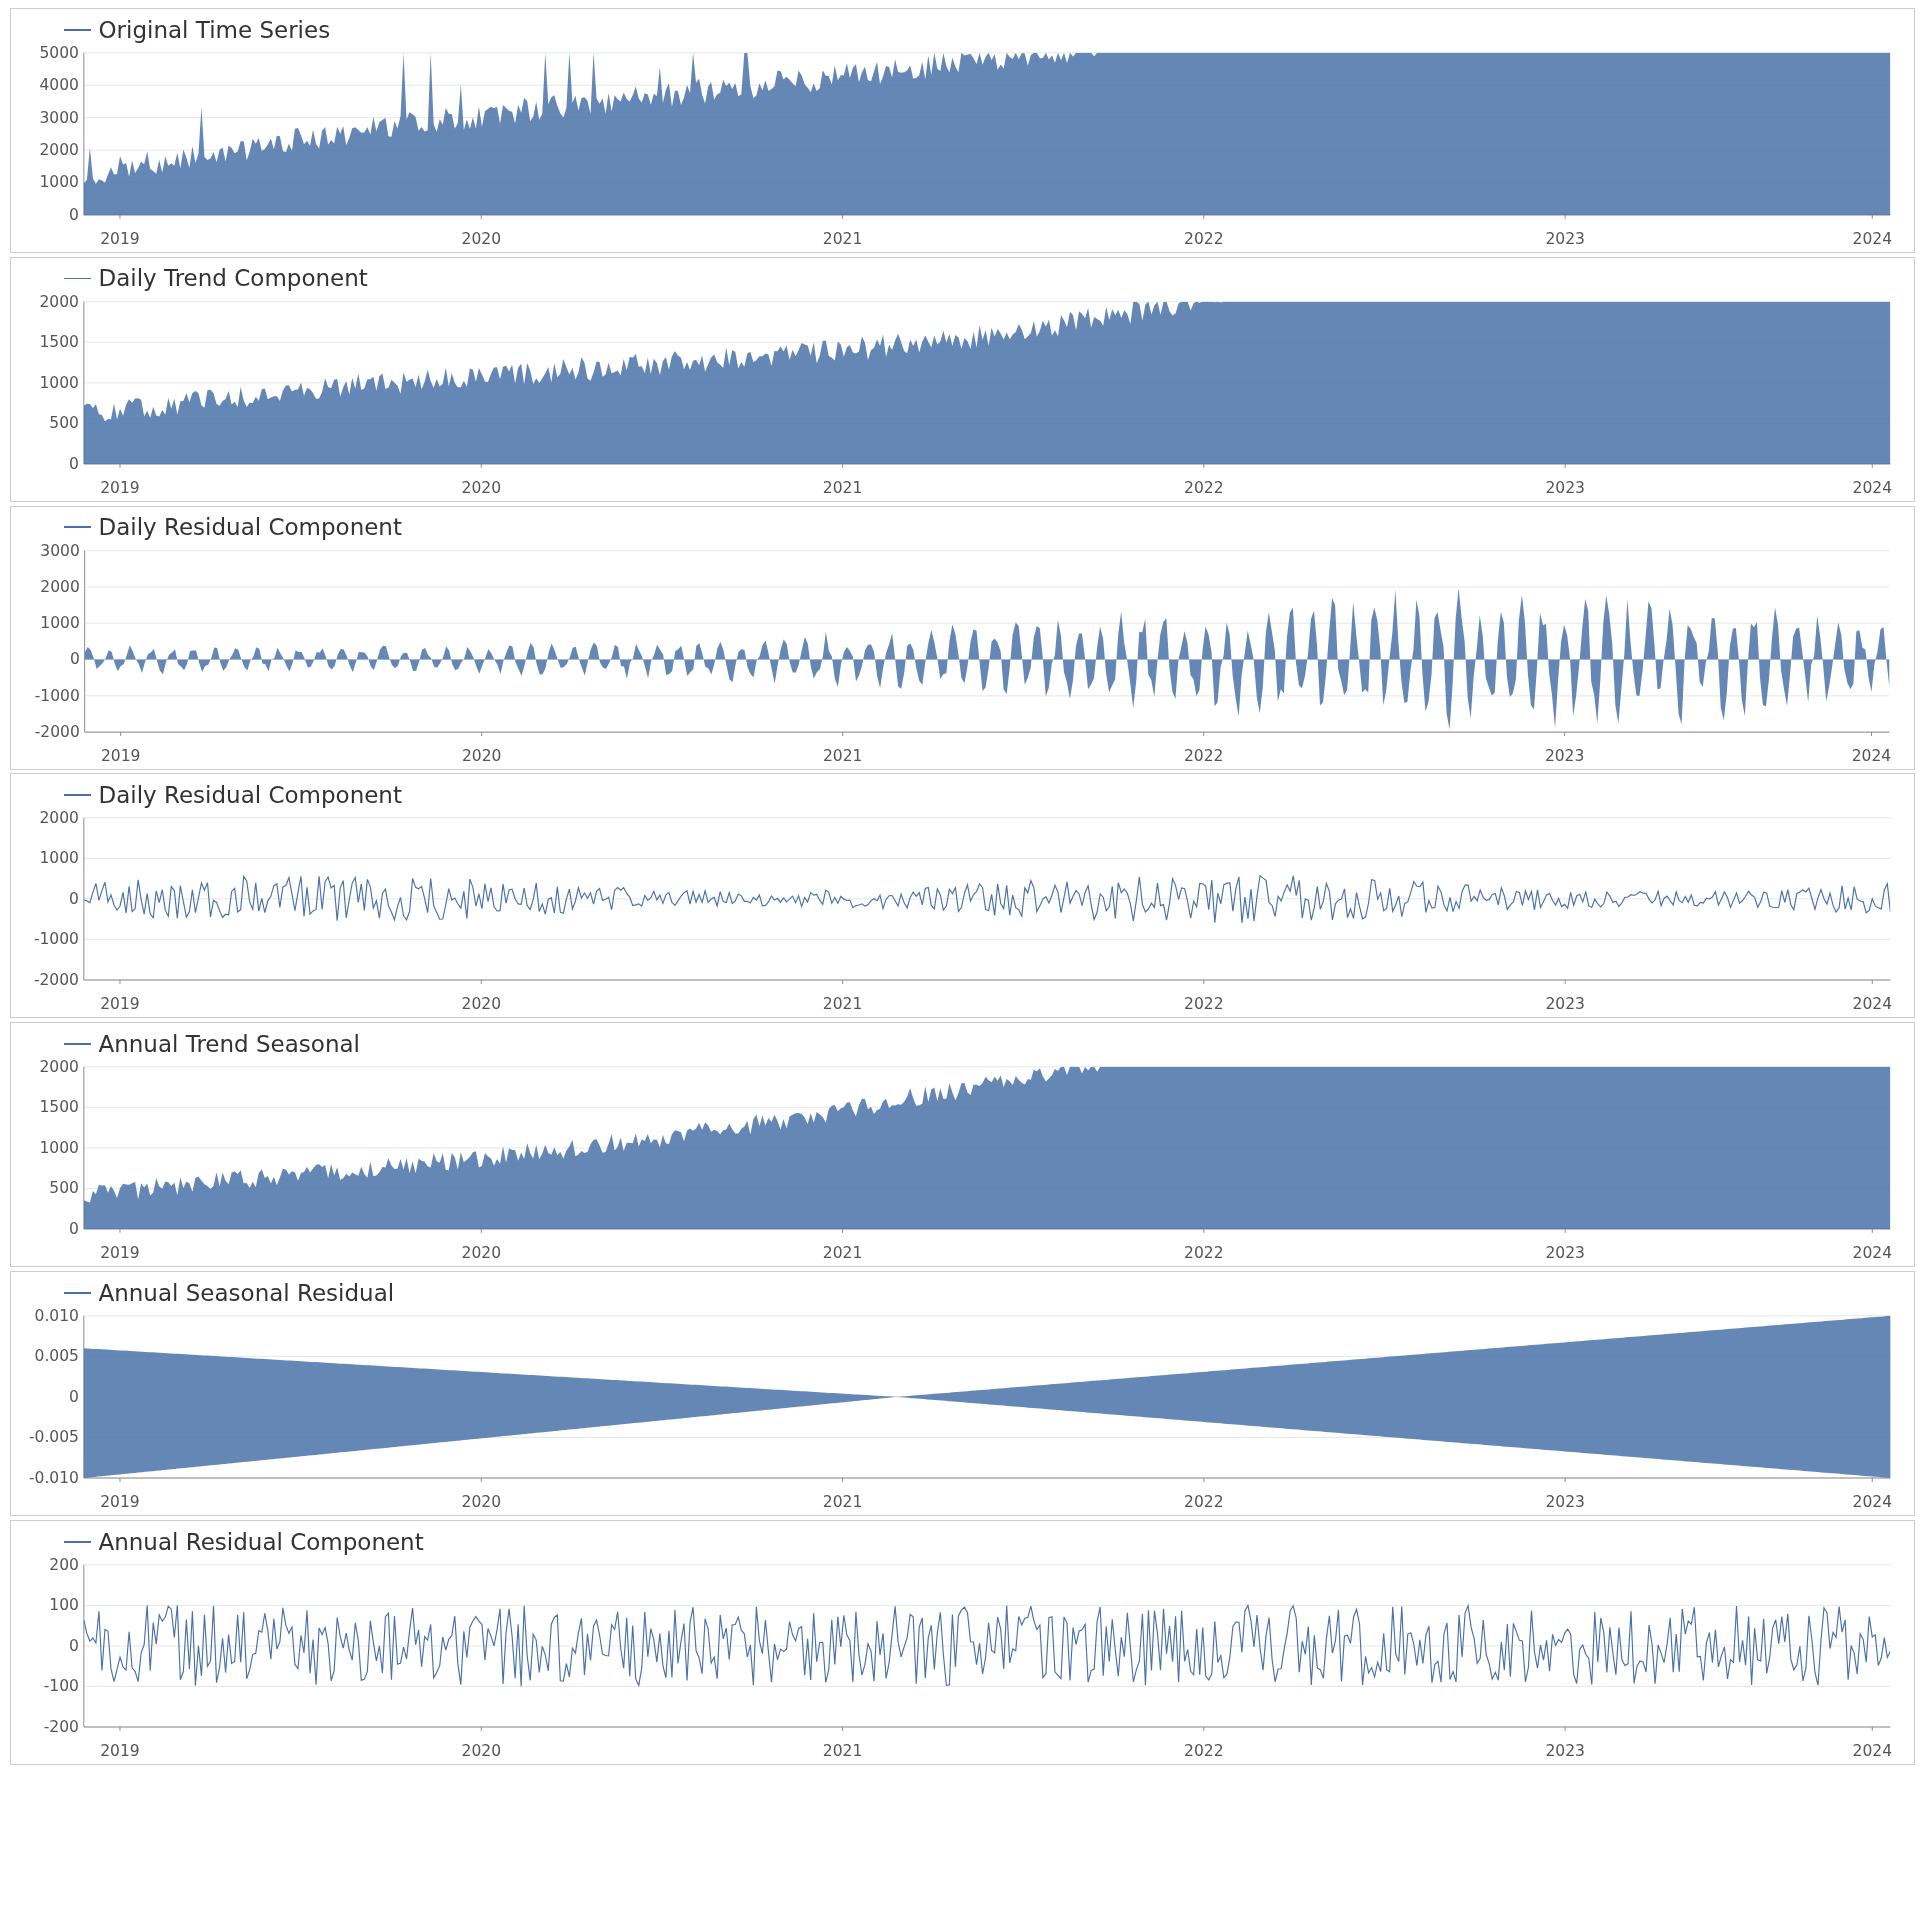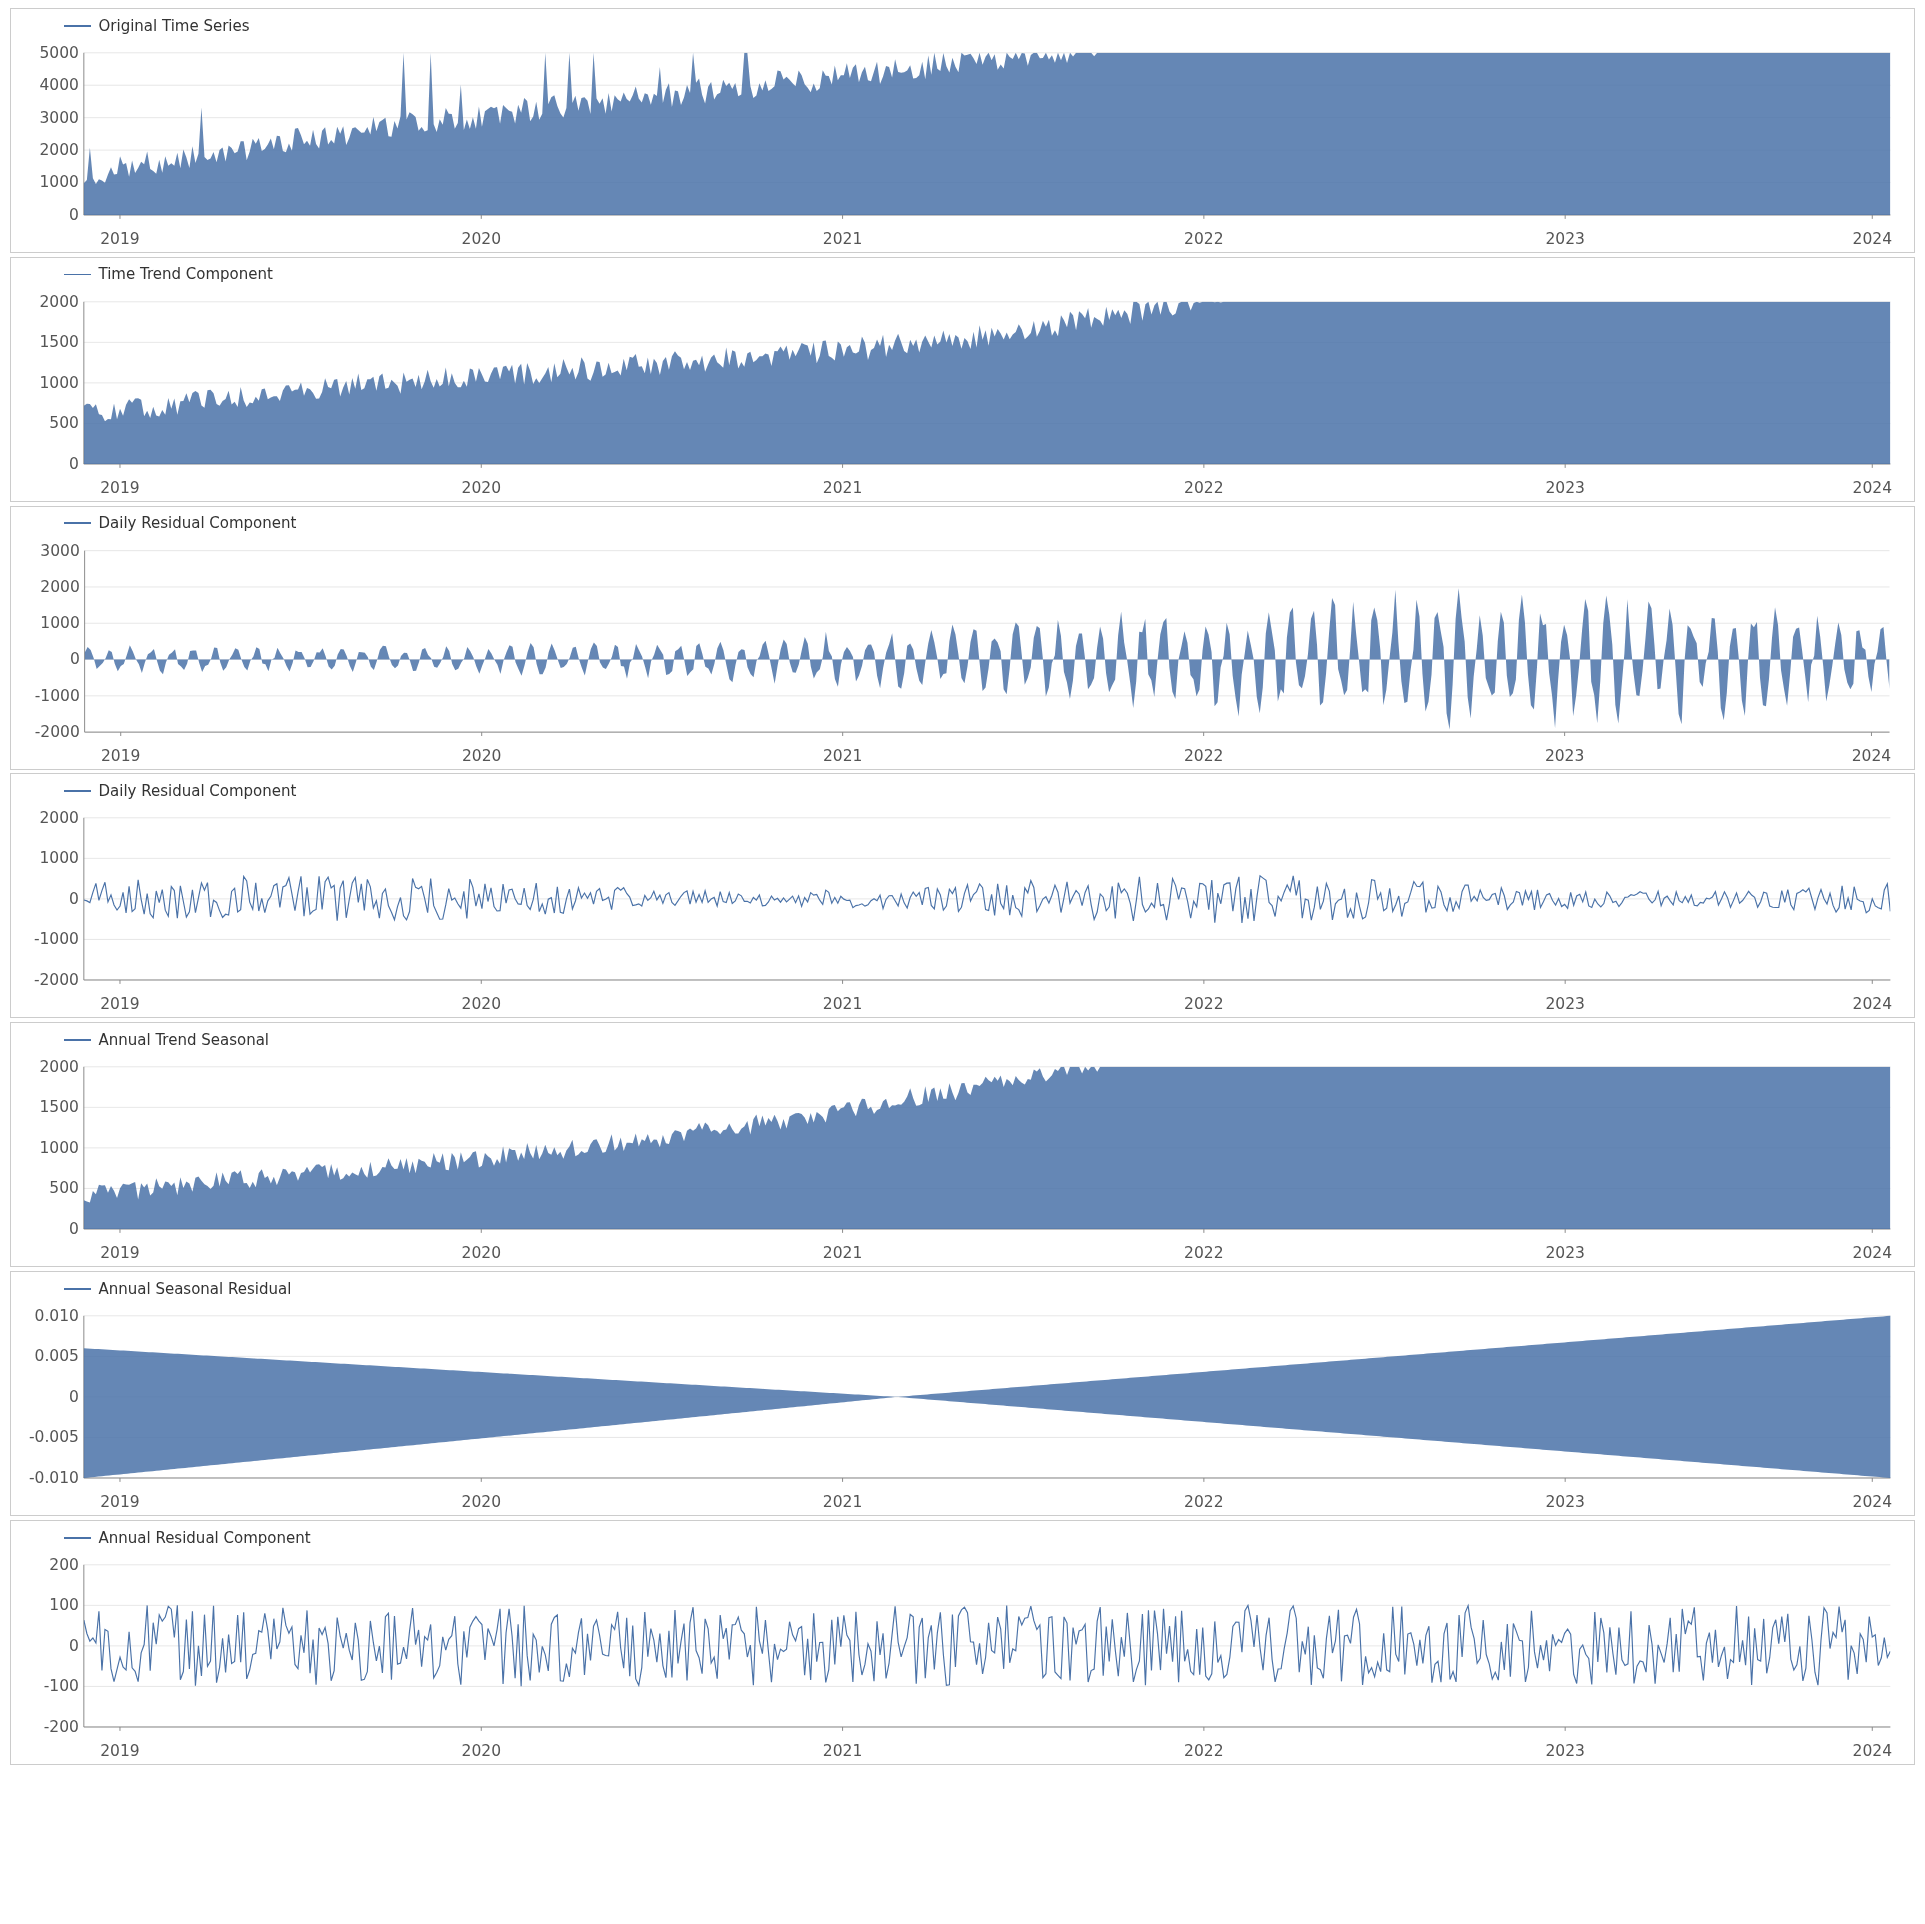--- a/index.html
+++ b/index.html
@@ -19,21 +19,21 @@
     .chart-panel {
       border: 1px solid #ccc;
       background: #fff;
       position: relative;
       margin-bottom: 3.9px;
     }
     .chart-title {
       position: absolute;
       top: 7.8px;
       left: 53px;
-      font-size: 15px;
+      font-size: 23px;
       color: #333;
       display: flex;
       align-items: center;
       gap: 7.8px;
       z-index: 10;
     }
     .legend-line {
       display: inline-block;
       width: 27px;
       height: 1.9px;
@@ -89,21 +89,21 @@
           <clipPath id="clip-0">
             <rect x="75" y="45" width="1860" height="167"></rect>
           </clipPath>
         </defs>
         <path d="M 75 212 L 75 179.2795918905327 L 78.10517529215359 175.95996788348938 L 81.21035058430718 142.77695984108948 L 84.31552587646077 174.03899862175535 L 87.42070116861436 180.08231162676122 L 90.52587646076795 175.18568259566985 L 93.63105175292154 176.4359320466711 L 96.73622704507513 178.85271615329285 L 99.84140233722871 170.38483928300715 L 102.9465776293823 162.80051428950125 L 106.0517529215359 170.2722932148804 L 109.15692821368948 169.71879730806813 L 112.26210350584307 151.46303151567207 L 115.36727879799666 159.99097485158137 L 118.47245409015025 158.39429430156412 L 121.57762938230384 172.54743616913265 L 124.68280467445743 155.89200501894402 L 127.78797996661102 168.81024662400537 L 130.8931552587646 163.73460757295183 L 133.99833055091818 157.17175044366633 L 137.1035058430718 159.68705969951034 L 140.2086811352254 146.68957971443487 L 143.31385642737897 164.74748258324115 L 146.41903171953254 166.72056962326081 L 149.52420701168614 169.50896672372502 L 152.62938230383975 155.0160799490929 L 155.73455759599332 168.41903405260877 L 158.8397328881469 151.40122280635865 L 161.9449081803005 161.2392563040957 L 165.0500834724541 158.68049664310524 L 168.15525876460768 161.3675296413792 L 171.26043405676126 147.97232649636982 L 174.36560934891486 163.84550554159352 L 177.47078464106846 144.59501050735412 L 180.57595993322204 152.7936779418556 L 183.6811352253756 163.62657269897485 L 186.78631051752922 141.17662664896278 L 189.89148580968282 158.38102201834496 L 192.99666110183637 148.96091701528957 L 196.10183639398997 101.28795891291273 L 199.20701168614357 152.38686753685582 L 202.31218697829718 155.30679504429085 L 205.41736227045075 153.95559556701573 L 208.52253756260436 147.2147196407601 L 211.62771285475793 157.72200805906803 L 214.73288814691153 145.20328883926243 L 217.8380634390651 142.40445514589797 L 220.9432387312187 157.03232495296976 L 224.0484140233723 140.32711447614386 L 227.1535893155259 143.0251386562756 L 230.25876460767947 148.49738322548117 L 233.36393989983307 146.7378741370276 L 236.46911519198665 135.99530139030531 L 239.57429048414022 135.96213553214756 L 242.67946577629382 155.60750636575983 L 245.7846410684474 146.4933946485228 L 248.889816360601 133.43821880993028 L 251.99499165275458 138.73767997092466 L 255.10016694490818 132.66975979589063 L 258.20534223706176 146.22904695856795 L 261.31051752921536 144.16509925314278 L 264.4156928213689 139.49032963177746 L 267.5208681135225 133.28493569983675 L 270.6260434056761 144.22967345006862 L 273.7312186978297 130.41180726699707 L 276.8363939899833 130.82534948278325 L 279.9415692821369 145.99373401581067 L 283.04674457429047 147.29134987324963 L 286.1519198664441 138.4798915488555 L 289.2570951585976 145.87626459725396 L 292.3622704507512 123.24081591596646 L 295.46744574290483 122.44793951642772 L 298.57262103505843 129.80563981524688 L 301.67779632721204 139.0564157269627 L 304.78297161936564 135.58886008954255 L 307.8881469115192 140.7476502038743 L 310.99332220367273 124.31913651849926 L 314.0984974958264 139.02051774083418 L 317.20367278797994 143.50262190612756 L 320.30884808013354 125.23959418539819 L 323.41402337228715 121.69332346359913 L 326.51919866444075 139.43622096925276 L 329.62437395659435 134.8629954867999 L 332.7295492487479 138.3703509329062 L 335.8347245409015 121.12306332796716 L 338.93989983305505 128.36567544405392 L 342.0450751252087 120.53107866053986 L 345.15025041736226 139.99053280864828 L 348.25542570951586 132.75420603615942 L 351.3606010016694 122.65709797351641 L 354.46577629382307 121.562240732567 L 357.5709515859766 124.45135351917806 L 360.6761268781302 127.32265789095995 L 363.78130217028377 127.18634194133557 L 366.8864774624374 121.35019294118995 L 369.991652754591 129.1111992193339 L 373.0968280467446 111.04345331301661 L 376.2020033388981 125.82846966971937 L 379.3071786310518 116.30106143146399 L 382.41235392320533 114.25220208286777 L 385.51752921535893 111.98982899417622 L 388.6227045075125 130.8793271405051 L 391.72787979966614 131.4374625285227 L 394.8330550918197 115.20681611180181 L 397.9382303839733 122.9476658845672 L 401.04340567612684 110.38667570820732 L 404.14858096828044 45 L 407.25375626043405 113.76959346113996 L 410.35893155258765 106.18131410257502 L 413.46410684474125 108.15433845977815 L 416.5692821368948 111.0537080698932 L 419.6744574290484 125.12932140526168 L 422.779632721202 121.29303300139036 L 425.8848080133556 125.99336411473162 L 428.98998330550916 124.70180553738766 L 432.0951585976628 45.19957771683411 L 435.20033388981636 118.51076750963229 L 438.30550918196997 126.47172021798988 L 441.4106844741235 113.49532096078096 L 444.5158597662772 119.0986901900555 L 447.6210350584307 101.90523328820989 L 450.7262103505843 107.67162331472555 L 453.83138564273787 108.065069397403 L 456.93656093489153 123.2863590493174 L 460.0417362270451 117.17619394272413 L 463.1469115191987 77.96404618264762 L 466.2520868113522 124.41534934924266 L 469.3572621035059 113.74657987316762 L 472.46243739565944 123.42271760267796 L 475.56761268781304 111.45514420758401 L 478.6727879799666 123.15116194811704 L 481.7779632721202 100.25426621522428 L 484.8831385642738 121.18863926201611 L 487.9883138564274 105.17452528259611 L 491.09348914858094 102.96005324450397 L 494.19866444073455 100.63023013100292 L 497.30383973288815 102.01523349944308 L 500.40901502504175 100.59778851193245 L 503.5141903171953 117.92332084454911 L 506.6193656093489 98.67673313132727 L 509.7245409015025 101.77605884925119 L 512.8297161936562 104.77590380049199 L 515.9348914858097 105.74249159812165 L 519.0400667779633 117.68728581154103 L 522.1452420701169 98.59756767785787 L 525.2504173622705 106.61000453545222 L 528.3555926544241 91.42715038596741 L 531.4607679465776 94.72697624096492 L 534.5659432387313 115.51193415948326 L 537.6711185308848 110.61671513274082 L 540.7762938230384 95.39276722222327 L 543.881469115192 113.9627966073984 L 546.9866444073455 107.67988044930019 L 550.0918196994992 45 L 553.1969949916528 97.93207472648135 L 556.3021702838064 90.68532461627754 L 559.4073455759599 88.78649276366747 L 562.5125208681136 99.79430772967027 L 565.6176961602671 107.21376860839024 L 568.7228714524207 111.60842805272334 L 571.8280467445743 101.78591016277989 L 574.9332220367278 45 L 578.0383973288815 96.80137255495697 L 581.1435726210351 89.21833459196102 L 584.2487479131887 104.64028359762818 L 587.3539232053422 91.43550467235355 L 590.4590984974958 90.8485460025417 L 593.5642737896494 94.41515202832525 L 596.669449081803 108.07190608339832 L 599.7746243739566 45 L 602.8797996661101 92.10185619936576 L 605.9849749582638 97.41663538497613 L 609.0901502504174 91.84281458503474 L 612.195325542571 107.79802872087049 L 615.3005008347245 86.40009226820916 L 618.4056761268781 105.46068120009123 L 621.5108514190317 88.81476932385436 L 624.6160267111853 92.92005729344324 L 627.7212020033388 95.1126638283095 L 630.8263772954925 85.89862992016546 L 633.9315525876461 92.68531805885632 L 637.0367278797997 95.18256975861485 L 640.1419031719532 88.58051591596482 L 643.2470784641068 79.74921578053815 L 646.3522537562604 92.15483157007273 L 649.457429048414 96.19782701085742 L 652.5626043405675 86.74070933489128 L 655.6677796327211 87.95611551502502 L 658.7729549248749 98.46057476935204 L 661.8781302170285 87.05506061611806 L 664.983305509182 89.560477010417 L 668.0884808013355 59.74235391404598 L 671.1936560934892 96.64211306700471 L 674.2988313856428 82.95141506979544 L 677.4040066777962 76.24620131488192 L 680.5091819699499 100.9318543743118 L 683.6143572621036 83.73088004355265 L 686.7195325542572 84.46393180709293 L 689.8247078464107 98.81138462036077 L 692.9298831385643 91.04524316422972 L 696.0350584307179 78.02507597838118 L 699.1402337228715 86.35182312979384 L 702.245409015025 45 L 705.3505843071786 75.73254936525922 L 708.4557595993323 71.3922913133719 L 711.5609348914859 88.18572743749446 L 714.6661101836394 97.15849356369813 L 717.771285475793 80.0229313074853 L 720.8764607679466 75.16009520550156 L 723.9816360601002 92.99114705440228 L 727.0868113522537 87.70268823813892 L 730.1919866444073 86.17511207493456 L 733.2971619365609 72.78883946521434 L 736.4023372287146 79.1003323717577 L 739.5075125208681 75.75806091333837 L 742.6126878130217 82.19813110311786 L 745.7178631051753 75.99006151305707 L 748.8230383973289 89.76522839561099 L 751.9282136894825 87.98378004397004 L 755.033388981636 45 L 758.1385642737896 45 L 761.2437395659433 79.2944702641663 L 764.3489148580968 91.52006389928147 L 767.4540901502504 89.02621891643705 L 770.559265442404 76.36860775002125 L 773.6644407345576 83.70078860112308 L 776.7696160267112 73.16853435110534 L 779.8747913188647 84.3861072763211 L 782.9799666110183 82.26887409523047 L 786.085141903172 79.4549371291738 L 789.1903171953256 63.337988608058104 L 792.2954924874791 64.00437640221045 L 795.4006677796327 72.56940071165299 L 798.5058430717863 69.75114249405281 L 801.6110183639399 72.85465566259951 L 804.7161936560934 76.4351363350612 L 807.821368948247 79.49571366527157 L 810.9265442404006 63.163788038296346 L 814.0317195325543 68.22937366052986 L 817.1368948247078 77.36968382596959 L 820.2420701168614 81.01622838991678 L 823.347245409015 85.49397423134985 L 826.4524207011686 76.60665073521693 L 829.5575959933221 84.26806357589334 L 832.6627712854757 81.57631133304801 L 835.7679465776293 63.026080721163126 L 838.8731218697831 68.6037274639507 L 841.9782971619366 68.80063109490759 L 845.0834724540902 77.60234321525138 L 848.1886477462438 58.1543299904784 L 851.2938230383974 73.27964091678366 L 854.3989983305509 68.0596171385829 L 857.5041736227045 68.09578384837602 L 860.6093489148581 55.77935255019025 L 863.7145242070118 70.99429021784069 L 866.8196994991653 60.30069362924636 L 869.9248747913189 56.877238408038046 L 873.0300500834725 75.35475355369414 L 876.1352253756261 64.95750349144143 L 879.2404006677796 59.45454092315455 L 882.3455759599332 73.20052501049071 L 885.4507512520868 74.18368067149324 L 888.5559265442404 64.2681060218987 L 891.661101836394 54.32841624238108 L 894.7662771285476 77.13674340296737 L 897.8714524207012 69.48539302585685 L 900.9766277128548 58.6029894178781 L 904.0818030050083 59.6977230538164 L 907.1869782971619 70.36834454184368 L 910.2921535893155 51.711830952284814 L 913.3973288814691 64.7161815409519 L 916.5025041736227 65.52758114827918 L 919.6076794657763 65.03320080549155 L 922.7128547579299 63.194186329038764 L 925.8180300500835 57.70791693452785 L 928.9232053422371 71.3643971513873 L 932.0283806343906 70.93867656949436 L 935.1335559265442 68.0394731990003 L 938.2387312186978 54.26370747458506 L 941.3439065108514 72.29743518537644 L 944.449081803005 47.705698861766685 L 947.5542570951586 67.51709840036068 L 950.6594323873122 45 L 953.7646076794658 61.47349554011346 L 956.8697829716193 63.657489528757296 L 959.9749582637729 45.09190910653509 L 963.0801335559265 58.822280870609006 L 966.1853088480801 65.32068610795258 L 969.2904841402337 50.18095763954887 L 972.3956594323873 59.402883011986304 L 975.5008347245409 65.09598044269009 L 978.6060100166945 45 L 981.711185308848 47.82927014953591 L 984.8163606010016 46.98570114749239 L 987.9215358931552 45.88909281310199 L 991.0267111853088 50.733638210513014 L 994.1318864774624 56.50585082192309 L 997.237061769616 45 L 1000.3422370617697 57.19928028196675 L 1003.4474123539233 49.07617021828388 L 1006.5525876460767 45 L 1009.6577629382303 52.7954504293984 L 1012.762938230384 46.524794461791245 L 1015.8681135225376 62.44055194312785 L 1018.973288814691 56.99748362316279 L 1022.0784641068446 61.17873178214819 L 1025.1836393989984 45 L 1028.2888146911519 49.36558973569704 L 1031.3939899833056 51.5078014717559 L 1034.4991652754593 45 L 1037.6043405676128 51.627937249436556 L 1040.7095158597663 45.17335542833612 L 1043.8146911519198 45.730958645129135 L 1046.9198664440735 58.211574012294925 L 1050.0250417362272 47.188168249957926 L 1053.1302170283807 45 L 1056.2353923205342 45 L 1059.3405676126877 50.51283306710466 L 1062.4457429048414 50.24979222151886 L 1065.550918196995 45 L 1068.6560934891486 51.76970575517082 L 1071.761268781302 47.628070544979195 L 1074.8664440734556 55.273431614319364 L 1077.9716193656093 45 L 1081.076794657763 52.6229255465889 L 1084.1819699499165 45 L 1087.2871452420702 55.51704523674037 L 1090.392320534224 45 L 1093.4974958263774 48.80489461156654 L 1096.602671118531 45 L 1099.7078464106844 45 L 1102.8130217028381 45 L 1105.9181969949916 45 L 1109.0233722871453 45 L 1112.1285475792988 45 L 1115.2337228714523 48.45969715288127 L 1118.338898163606 45 L 1121.4440734557595 45 L 1124.5492487479132 45 L 1127.6544240400667 45 L 1130.7595993322202 45 L 1133.864774624374 45 L 1136.9699499165276 45 L 1140.0751252086811 45 L 1143.1803005008348 45 L 1146.2854757929883 45 L 1149.390651085142 45 L 1152.4958263772955 45 L 1155.601001669449 45 L 1158.7061769616028 45 L 1161.8113522537562 45 L 1164.9165275459097 45 L 1168.0217028380634 45 L 1171.126878130217 45 L 1174.2320534223707 45 L 1177.3372287145241 45 L 1180.4424040066776 45 L 1183.5475792988314 45 L 1186.652754590985 45 L 1189.7579298831386 45 L 1192.8631051752923 45 L 1195.9682804674458 45 L 1199.0734557595995 45 L 1202.178631051753 45 L 1205.2838063439065 45 L 1208.3889816360602 45 L 1211.4941569282137 45 L 1214.5993322203672 45 L 1217.7045075125209 45 L 1220.8096828046744 45 L 1223.914858096828 45 L 1227.0200333889816 45 L 1230.125208681135 45 L 1233.2303839732888 45 L 1236.3355592654423 45 L 1239.440734557596 45 L 1242.5459098497497 45 L 1245.6510851419032 45 L 1248.756260434057 45 L 1251.8614357262104 45 L 1254.966611018364 45 L 1258.0717863105176 45 L 1261.176961602671 45 L 1264.2821368948248 45 L 1267.3873121869783 45 L 1270.4924874791318 45 L 1273.5976627712855 45 L 1276.702838063439 45 L 1279.8080133555925 45 L 1282.9131886477462 45 L 1286.0183639398997 45 L 1289.1235392320534 45 L 1292.2287145242071 45 L 1295.3338898163606 45 L 1298.4390651085143 45 L 1301.5442404006678 45 L 1304.6494156928213 45 L 1307.754590984975 45 L 1310.8597662771285 45 L 1313.9649415692822 45 L 1317.0701168614357 45 L 1320.1752921535892 45 L 1323.280467445743 45 L 1326.3856427378964 45 L 1329.49081803005 45 L 1332.5959933222036 45 L 1335.7011686143571 45 L 1338.8063439065108 45 L 1341.9115191986646 45 L 1345.016694490818 45 L 1348.1218697829718 45 L 1351.2270450751253 45 L 1354.3322203672788 45 L 1357.4373956594325 45 L 1360.542570951586 45 L 1363.6477462437397 45 L 1366.7529215358932 45 L 1369.8580968280467 45 L 1372.9632721202004 45 L 1376.0684474123539 45 L 1379.1736227045074 45 L 1382.278797996661 45 L 1385.3839732888146 45 L 1388.4891485809683 45 L 1391.5943238731218 45 L 1394.6994991652755 45 L 1397.8046744574292 45 L 1400.9098497495827 45 L 1404.0150250417362 45 L 1407.12020033389 45 L 1410.2253756260434 45 L 1413.330550918197 45 L 1416.4357262103506 45 L 1419.540901502504 45 L 1422.6460767946578 45 L 1425.7512520868113 45 L 1428.856427378965 45 L 1431.9616026711185 45 L 1435.066777963272 45 L 1438.1719532554257 45 L 1441.2771285475792 45 L 1444.382303839733 45 L 1447.4874791318866 45 L 1450.5926544240401 45 L 1453.6978297161936 45 L 1456.8030050083473 45 L 1459.9081803005008 45 L 1463.0133555926545 45 L 1466.118530884808 45 L 1469.2237061769615 45 L 1472.3288814691152 45 L 1475.4340567612687 45 L 1478.5392320534224 45 L 1481.644407345576 45 L 1484.7495826377294 45 L 1487.8547579298831 45 L 1490.9599332220366 45 L 1494.0651085141901 45 L 1497.170283806344 45 L 1500.2754590984975 45 L 1503.3806343906513 45 L 1506.4858096828048 45 L 1509.5909849749582 45 L 1512.696160267112 45 L 1515.8013355592655 45 L 1518.906510851419 45 L 1522.0116861435727 45 L 1525.1168614357262 45 L 1528.2220367278799 45 L 1531.3272120200334 45 L 1534.4323873121868 45 L 1537.5375626043406 45 L 1540.642737896494 45 L 1543.7479131886475 45 L 1546.8530884808013 45 L 1549.958263772955 45 L 1553.0634390651087 45 L 1556.1686143572622 45 L 1559.2737896494157 45 L 1562.3789649415694 45 L 1565.4841402337229 45 L 1568.5893155258764 45 L 1571.69449081803 45 L 1574.7996661101836 45 L 1577.9048414023373 45 L 1581.0100166944908 45 L 1584.1151919866443 45 L 1587.220367278798 45 L 1590.3255425709515 45 L 1593.4307178631052 45 L 1596.5358931552587 45 L 1599.6410684474124 45 L 1602.7462437395661 45 L 1605.8514190317196 45 L 1608.956594323873 45 L 1612.0617696160268 45 L 1615.1669449081803 45 L 1618.272120200334 45 L 1621.3772954924875 45 L 1624.482470784641 45 L 1627.5876460767947 45 L 1630.6928213689482 45 L 1633.7979966611017 45 L 1636.9031719532554 45 L 1640.008347245409 45 L 1643.1135225375626 45 L 1646.2186978297161 45 L 1649.3238731218696 45 L 1652.4290484140236 45 L 1655.534223706177 45 L 1658.6393989983305 45 L 1661.7445742904843 45 L 1664.8497495826377 45 L 1667.9549248747915 45 L 1671.060100166945 45 L 1674.1652754590984 45 L 1677.2704507512522 45 L 1680.3756260434056 45 L 1683.4808013355591 45 L 1686.5859766277129 45 L 1689.6911519198663 45 L 1692.79632721202 45 L 1695.9015025041735 45 L 1699.006677796327 45 L 1702.1118530884808 45 L 1705.2170283806345 45 L 1708.322203672788 45 L 1711.4273789649417 45 L 1714.5325542570952 45 L 1717.637729549249 45 L 1720.7429048414024 45 L 1723.8480801335559 45 L 1726.9532554257096 45 L 1730.058430717863 45 L 1733.1636060100166 45 L 1736.2687813021703 45 L 1739.3739565943238 45 L 1742.4791318864775 45 L 1745.584307178631 45 L 1748.6894824707845 45 L 1751.7946577629382 45 L 1754.899833055092 45 L 1758.0050083472454 45 L 1761.110183639399 45 L 1764.2153589315526 45 L 1767.3205342237063 45 L 1770.4257095158598 45 L 1773.5308848080133 45 L 1776.636060100167 45 L 1779.7412353923205 45 L 1782.8464106844742 45 L 1785.9515859766277 45 L 1789.0567612687812 45 L 1792.161936560935 45 L 1795.2671118530884 45 L 1798.372287145242 45 L 1801.4774624373956 45 L 1804.582637729549 45 L 1807.6878130217028 45 L 1810.7929883138565 45 L 1813.89816360601 45 L 1817.0033388981637 45 L 1820.1085141903172 45 L 1823.2136894824707 45 L 1826.3188647746244 45 L 1829.424040066778 45 L 1832.5292153589317 45 L 1835.6343906510851 45 L 1838.7395659432386 45 L 1841.8447412353923 45 L 1844.9499165275458 45 L 1848.0550918196993 45 L 1851.160267111853 45 L 1854.2654424040065 45 L 1857.3706176961603 45 L 1860.475792988314 45 L 1863.5809682804675 45 L 1866.6861435726212 45 L 1869.7913188647747 45 L 1872.8964941569282 45 L 1876.0016694490819 45 L 1879.1068447412354 45 L 1882.212020033389 45 L 1885.3171953255426 45 L 1888.422370617696 45 L 1891.5275459098498 45 L 1894.6327212020033 45 L 1897.7378964941568 45 L 1900.8430717863105 45 L 1903.948247078464 45 L 1907.0534223706177 45 L 1910.1585976627714 45 L 1913.263772954925 45 L 1916.3689482470786 45 L 1919.474123539232 45 L 1922.5792988313856 45 L 1925.6844741235393 45 L 1928.7896494156928 45 L 1931.8948247078465 45 L 1935 45 L 1935 212 Z" fill="#4a72a8" opacity="0.85" clip-path="url(#clip-0)"></path>
       </svg>
     </div>
     <div class="chart-panel">
       <div class="chart-title">
         <span class="legend-line"></span>
-    <span>Time Trend Component</span>
+    <span>Daily Trend Component</span>
       </div>
       <svg width="1902" height="243" viewBox="0 0 1960 250" class="chart-svg">
         <line x1="75" x2="1935" y1="212" y2="212" stroke="#e0e0e0" stroke-width="0.8"></line>
         <text x="70" y="217" text-anchor="end" class="tick-label">0</text>
         <line x1="75" x2="1935" y1="170.25" y2="170.25" stroke="#e0e0e0" stroke-width="0.8"></line>
         <text x="70" y="175.25" text-anchor="end" class="tick-label">500</text>
         <line x1="75" x2="1935" y1="128.5" y2="128.5" stroke="#e0e0e0" stroke-width="0.8"></line>
         <text x="70" y="133.5" text-anchor="end" class="tick-label">1000</text>
         <line x1="75" x2="1935" y1="86.75" y2="86.75" stroke="#e0e0e0" stroke-width="0.8"></line>
         <text x="70" y="91.75" text-anchor="end" class="tick-label">1500</text>

